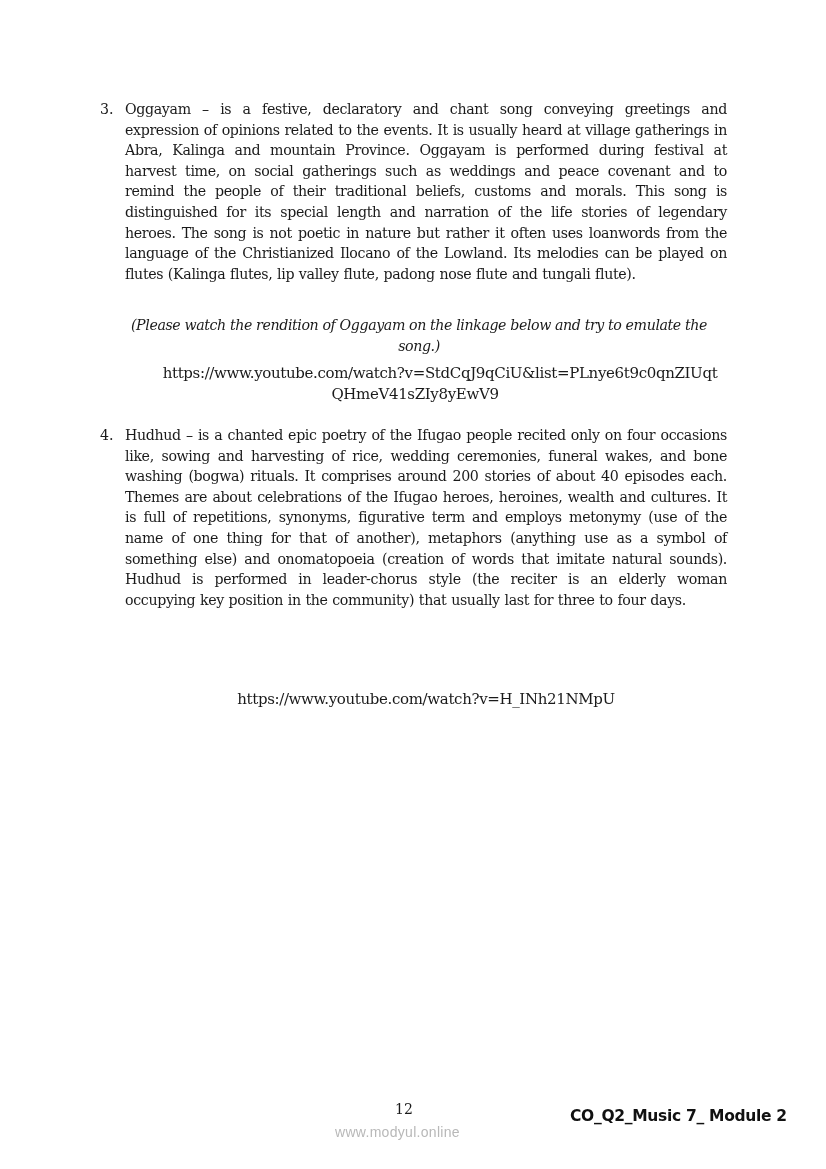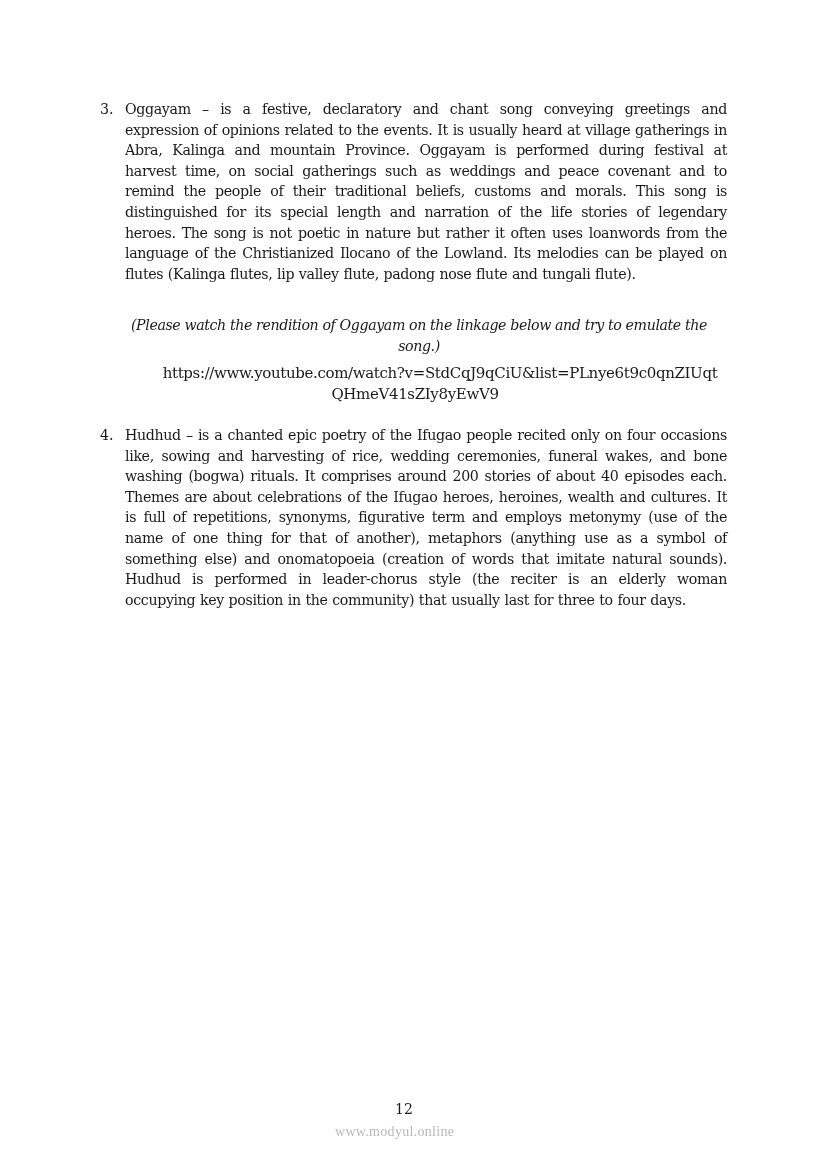--- a/index.html
+++ b/index.html
@@ -4,21 +4,21 @@
 <style>
   html, body { margin:0; padding:0; background:#ffffff; }
   body { width:826px; height:1169px; position:relative; overflow:hidden; color:#1a1a1a; }
   .page { position:absolute; left:0; top:0; width:826px; height:1169px; }
   .item { position:absolute; left:100px; width:627px; font-family:"DejaVu Serif", serif; font-size:14.2px; line-height:20.6px; }
   .item .num { position:absolute; left:0; top:0; }
   .item .body { margin-left:25px; text-align:justify; letter-spacing:-0.35px; word-spacing:0.5px; }
   .note { position:absolute; left:118px; width:602px; text-align:center; font-family:"DejaVu Serif", serif; font-style:italic; font-size:14.2px; line-height:20.6px; letter-spacing:-0.4px; }
   .link { position:absolute; text-align:center; font-family:"DejaVu Serif", serif; font-size:15px; line-height:20.6px; letter-spacing:-0.35px; }
   .pagenum { position:absolute; left:395px; top:1101px; width:40px; text-align:left; font-family:"DejaVu Serif", serif; font-size:14px; }
-  .watermark { position:absolute; left:335px; top:1124px; font-family:Liberation Serif, serif; font-size:14px; color:#b8b8b8; letter-spacing:0.3px; }
+  .watermark { position:absolute; left:335px; top:1124px; font-family:Liberation Sans, sans-serif; font-size:14px; color:#b8b8b8; letter-spacing:0.3px; }
   .footer-code { position:absolute; left:570px; top:1107px; font-family:"DejaVu Sans", sans-serif; font-weight:bold; font-size:15.5px; letter-spacing:-0.3px; color:#111; }
 </style>
 </head>
 <body>
 
 <div class="page">
 
   <div class="item" style="top:99px;">
     <span class="num">3.</span>
     <div class="body">Oggayam – is a festive, declaratory and chant song conveying greetings and expression of opinions related to the events. It is usually heard at village gatherings in Abra, Kalinga and mountain Province. Oggayam is performed during festival at harvest time, on social gatherings such as weddings and peace covenant and to remind the people of their traditional beliefs, customs and morals. This song is distinguished for its special length and narration of the life stories of legendary heroes. The song is not poetic in nature but rather it often uses loanwords from the language of the Christianized Ilocano of the Lowland. Its melodies can be played on flutes (Kalinga flutes, lip valley flute, padong nose flute and tungali flute).</div>
@@ -28,17 +28,19 @@
 
   <div class="link" style="left:150px; width:580px; top:363px;">https://www.youtube.com/watch?v=StdCqJ9qCiU&amp;list=PLnye6t9c0qnZIUqt</div>
   <div class="link" style="left:150px; width:530px; top:384px;">QHmeV41sZIy8yEwV9</div>
 
   <div class="item" style="top:425px;">
     <span class="num">4.</span>
     <div class="body">Hudhud – is a chanted epic poetry of the Ifugao people recited only on four occasions like, sowing and harvesting of rice, wedding ceremonies, funeral wakes, and bone washing (bogwa) rituals. It comprises around 200 stories of about 40 episodes each. Themes are about celebrations of the Ifugao heroes, heroines, wealth and cultures. It is full of repetitions, synonyms, figurative term and employs metonymy (use of the name of one thing for that of another), metaphors (anything use as a symbol of something else) and onomatopoeia (creation of words that imitate natural sounds).  Hudhud is performed in leader-chorus style (the reciter is an elderly woman occupying key position in the community) that usually last for three to four days.</div>
   </div>
 
 
+  <div class="link" style="left:125px; width:602px; top:689px;">https://www.youtube.com/watch?v=H_INh21NMpU</div>
 
   <div class="pagenum">12</div>
   <div class="watermark">www.modyul.online</div>
+  <div class="footer-code">CO_Q2_Music 7_ Module 2</div>
 
 </div>
 
 </body></html>

